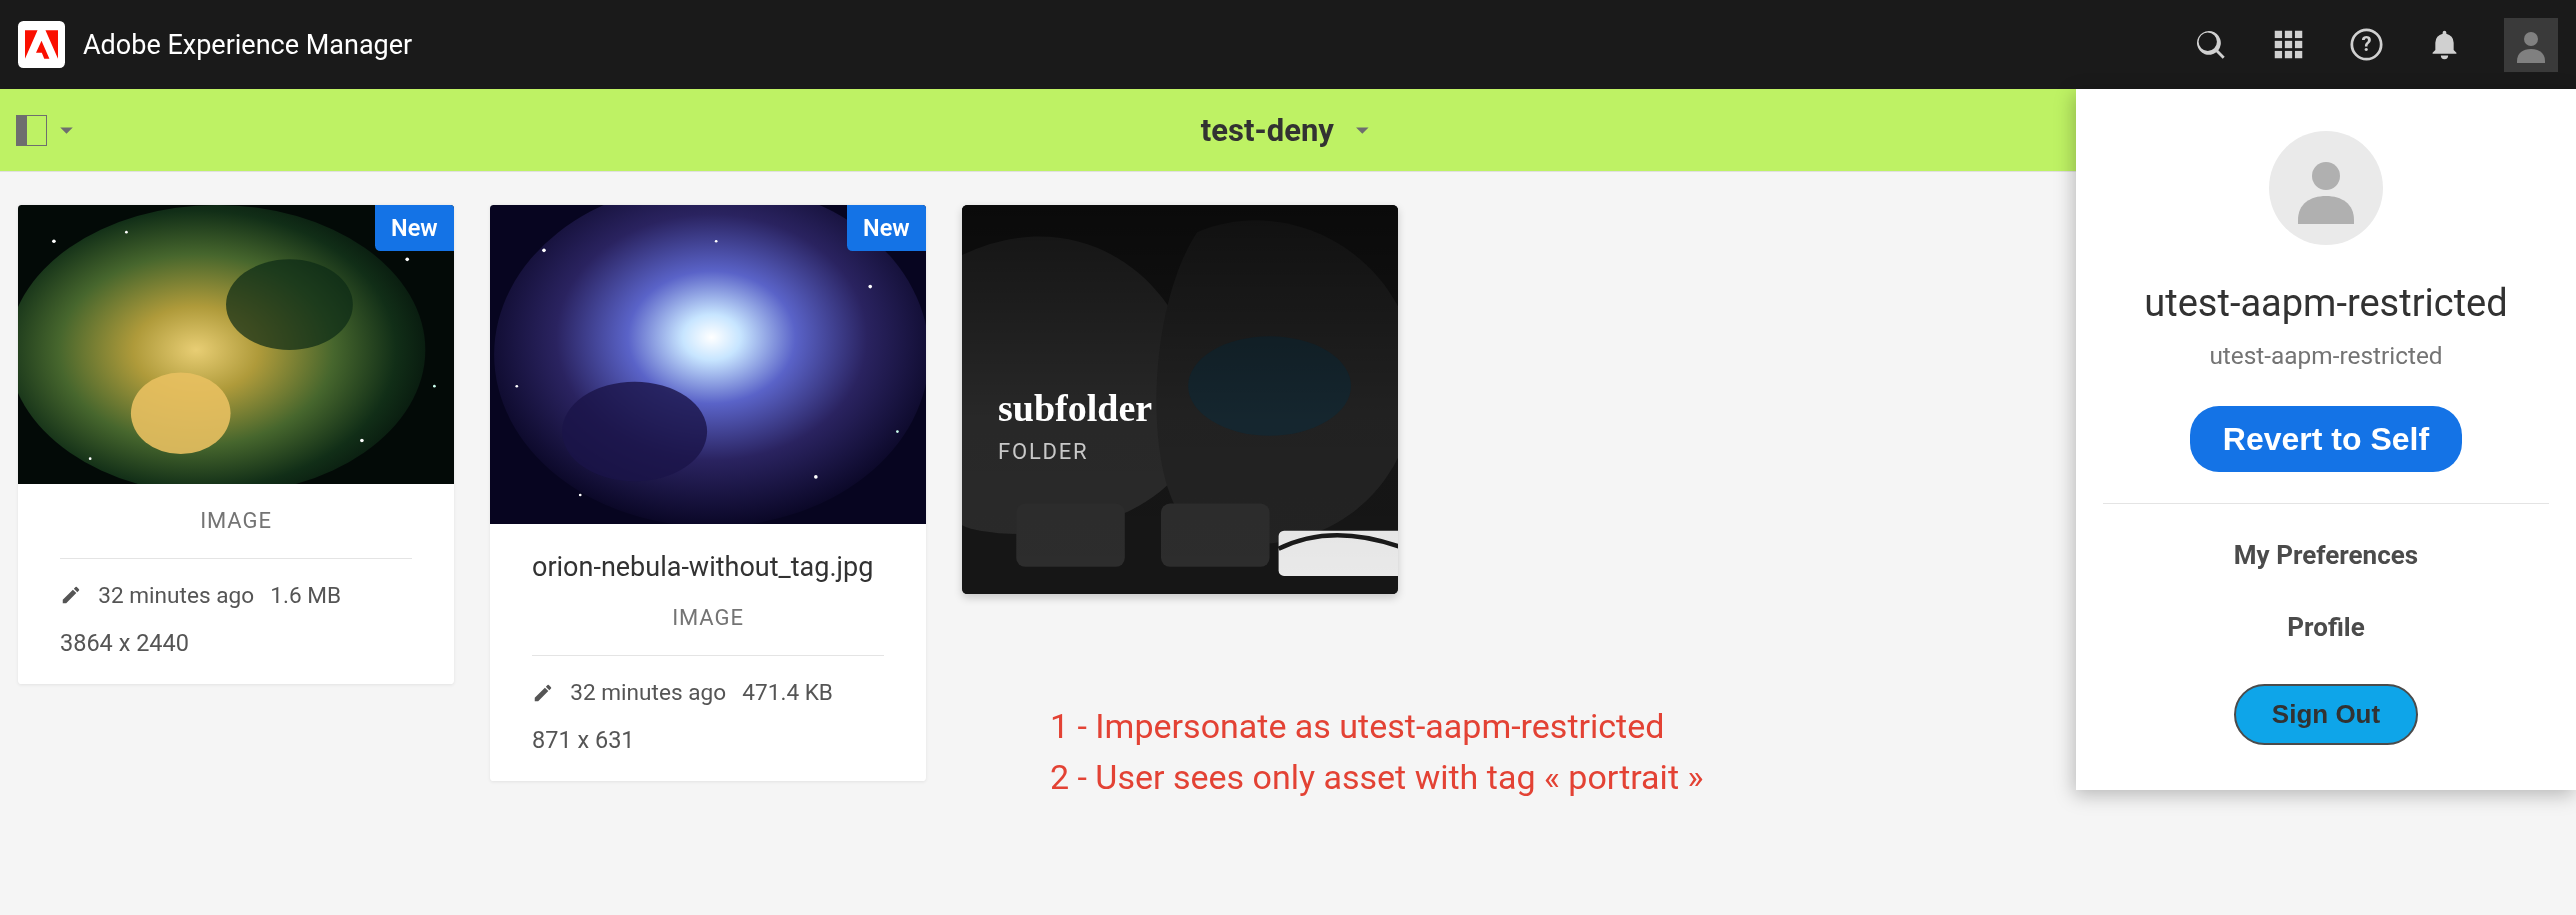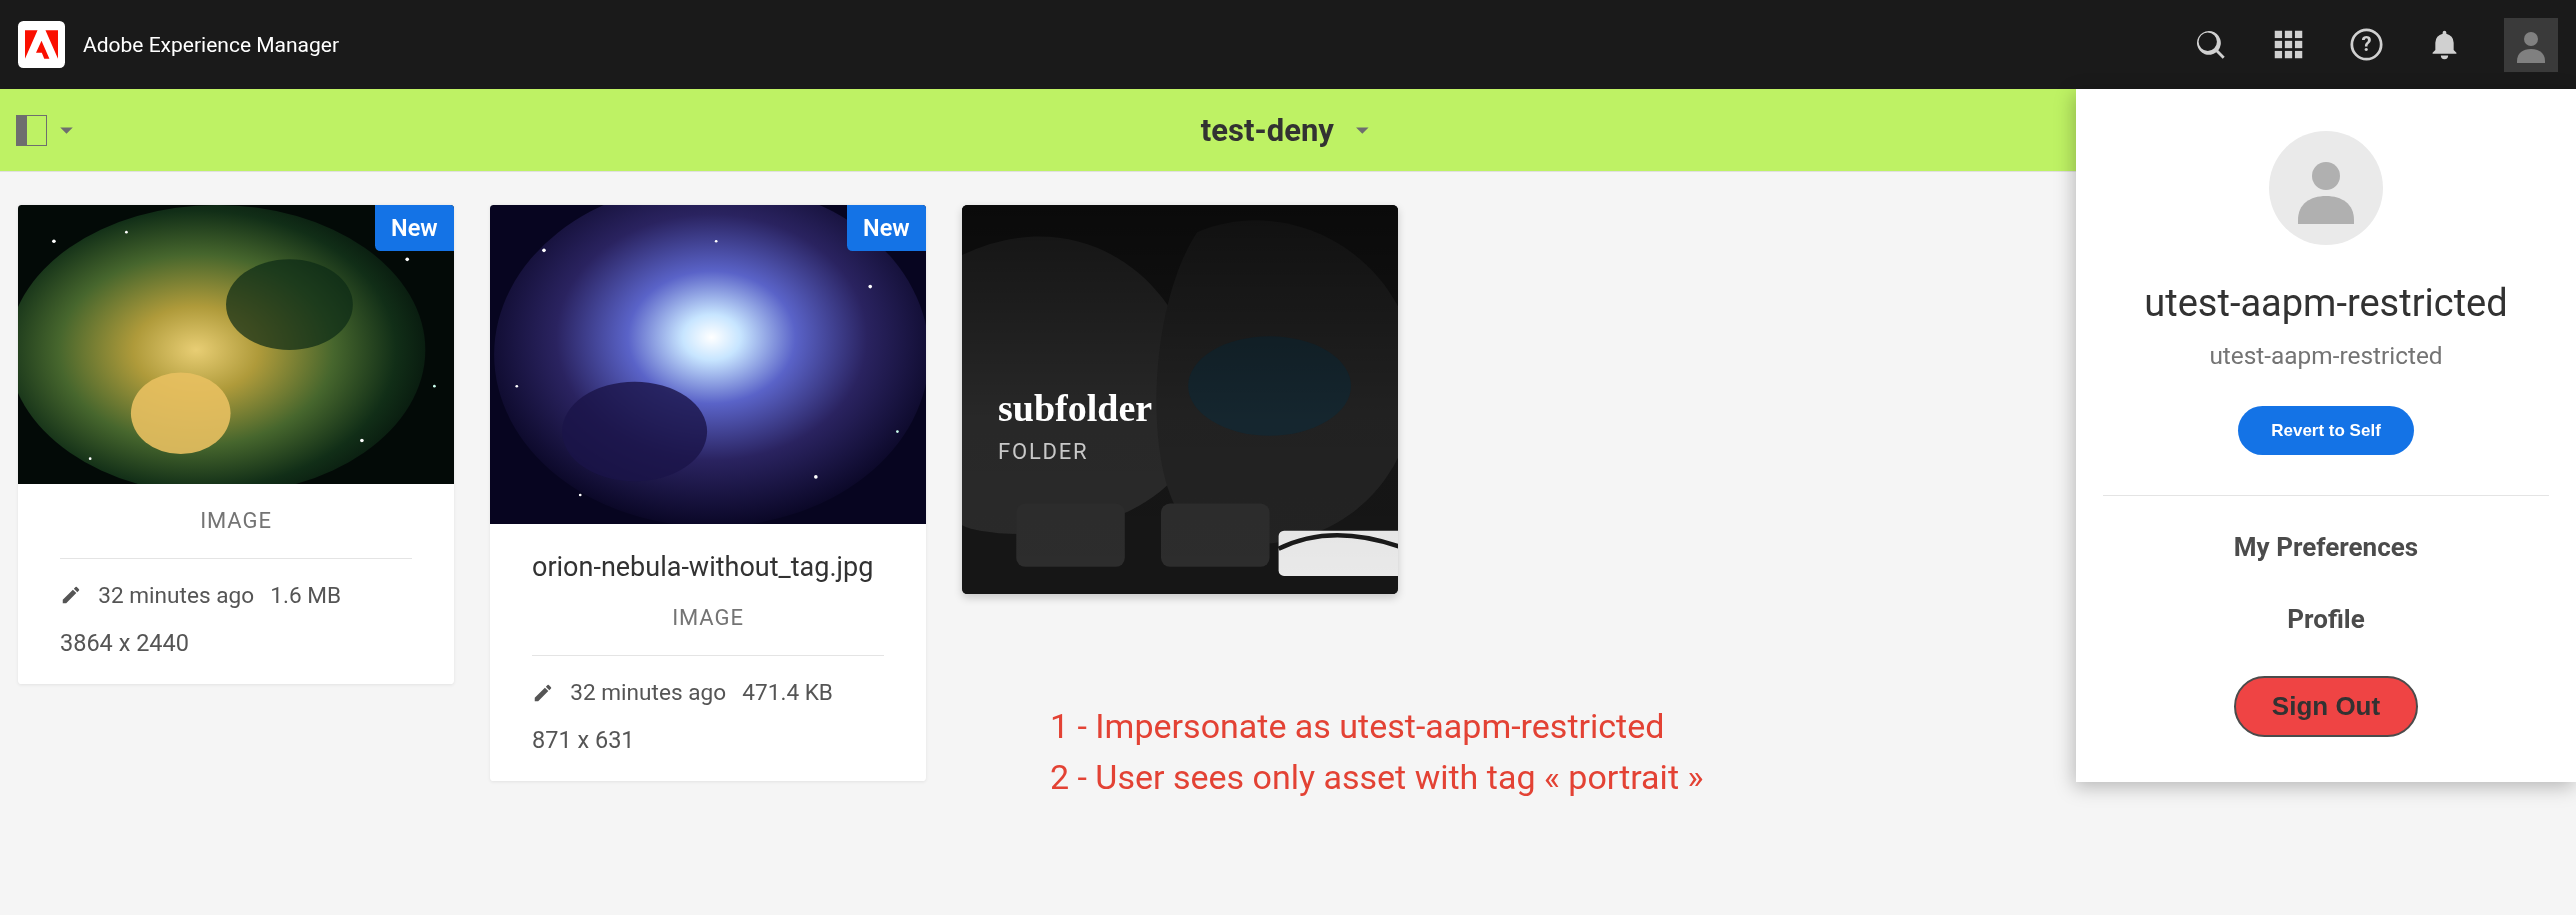--- a/index.html
+++ b/index.html
@@ -3,21 +3,21 @@
 <meta charset="utf-8">
 <style>
   * { box-sizing: border-box; margin: 0; padding: 0; }
   body { font-family: -apple-system, BlinkMacSystemFont, "Segoe UI", Roboto, Helvetica, Arial, sans-serif; background: #f5f5f5; color: #323232; width: 2576px; height: 916px; overflow: hidden; position: relative; transform-origin: top left; }
 
   
   .topbar { background: #1a1a1a; height: 89px; display: flex; align-items: center; padding: 0 18px; color: #fff; }
   .topbar-left { display: flex; align-items: center; gap: 18px; }
   .adobe-logo { width: 47px; height: 47px; background: #fff; border-radius: 5.4px; display: flex; align-items: center; justify-content: center; }
   .adobe-logo svg { width: 33px; height: 33px; }
-  .topbar-title { font-size: 21px; font-weight: 400; color: #fff; text-align: center; }
+  .topbar-title { font-size: 27px; font-weight: 400; color: #fff; text-align: center; }
   .topbar-right { margin-left: auto; display: flex; align-items: center; gap: 42px; }
   .topbar-icon { width: 36px; height: 36px; display: flex; align-items: center; justify-content: center; cursor: pointer; }
   .topbar-icon svg { width: 33px; height: 33px; fill: #d0d0d0; }
   .avatar-btn { width: 54px; height: 54px; background: #3a3a3a; display: flex; align-items: center; justify-content: center; cursor: pointer; }
   .avatar-btn svg { width: 36px; height: 36px; fill: #808080; }
 
   
   .secbar { background: #bef264; border-bottom: 0.9px solid #e0e0e0; height: 83px; display: flex; align-items: center; padding: 0 16.3px; position: relative; }
   .view-toggle { display: flex; align-items: center; gap: 7.2px; cursor: pointer; }
   .view-toggle-box { width: 31px; height: 31px; border: 1.8px solid #6e6e6e; position: relative; }
@@ -55,24 +55,24 @@
 
   
   .annotation { position: absolute; left: 1050px; top: 701px; color: #e34234; font-size: 34px; line-height: 1.5; }
 
   
   .popover { position: absolute; right: 0; top: 89px; width: 500px; background: #fff; box-shadow: -1.8px 5.4px 18px rgba(0,0,0,.25); padding: 42px 27px 45px; display: flex; flex-direction: column; align-items: center; }
   .pop-avatar { width: 114px; height: 114px; border-radius: 50%; background: #eaeaea; display: flex; align-items: center; justify-content: center; margin-bottom: 36px; }
   .pop-avatar svg { width: 72px; height: 72px; fill: #b0b0b0; }
   .pop-username { font-size: 38px; color: #323232; margin-bottom: 16.3px; text-align: center; }
   .pop-userid { font-size: 24.4px; color: #747474; margin-bottom: 36px; }
-  .btn-primary { background: #1473e6; color: #fff; border: none; border-radius: 29px; font-size: 17px; font-weight: 700; padding: 14.5px 33px; cursor: pointer; margin-bottom: 40px; }
+  .btn-primary { background: #1473e6; color: #fff; border: none; border-radius: 29px; font-size: 32px; font-weight: 700; padding: 14.5px 33px; cursor: pointer; margin-bottom: 31px; }
   .pop-divider { width: 100%; height: 0.9px; background: #e4e4e4; margin-bottom: 36px; }
   .pop-link { font-size: 26px; font-weight: 700; color: #4b4b4b; margin-bottom: 42px; cursor: pointer; }
-  .btn-outline { background: #ef4444; border: 2.7px solid #4b4b4b; border-radius: 31px; font-size: 26px; font-weight: 700; color: #323232; padding: 12.7px 36px; cursor: pointer; }
+  .btn-outline { background: #0ea5e9; border: 2.7px solid #4b4b4b; border-radius: 31px; font-size: 26px; font-weight: 700; color: #323232; padding: 12.7px 36px; cursor: pointer; }
 
   .chev { width: 25px; height: 25px; }
 </style>
 </head>
 <body>
 
 <div class="topbar">
   <div class="topbar-left">
     <div class="adobe-logo">
       <svg viewBox="0 0 30 26">

